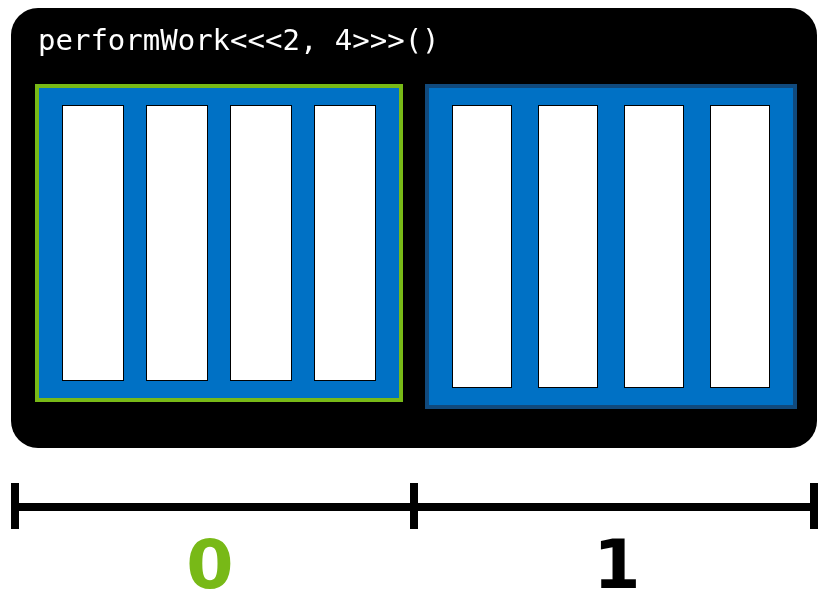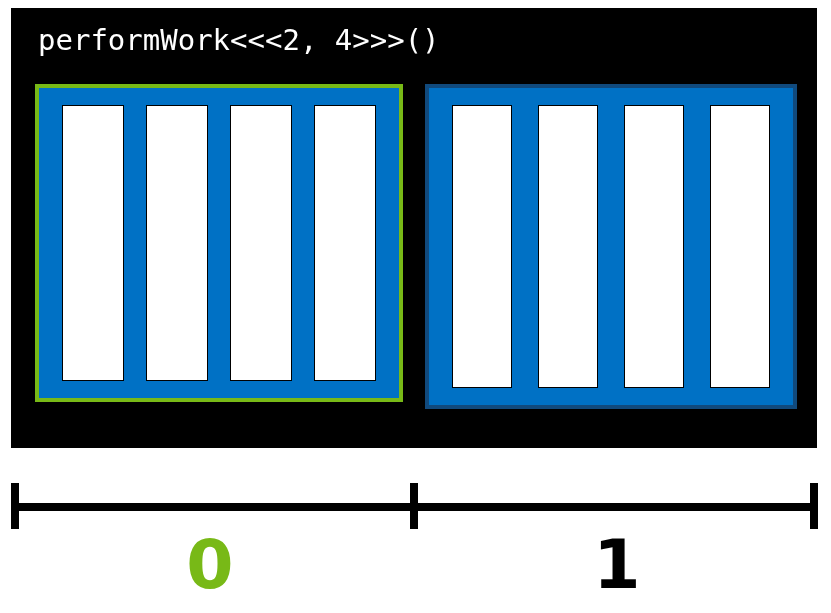--- a/index.html
+++ b/index.html
@@ -16,20 +16,21 @@
   }
 
   
   #grid-panel {
     position: absolute;
     left: 11px;
     top: 8px;
     width: 806px;
     height: 440px;
     background: #000000;
+    border-radius: 27px;
   }
 
   #kernel-launch-label {
     position: absolute;
     left: 27px;
     top: 18px;
     color: #ffffff;
     font-family: "DejaVu Sans Mono", monospace;
     font-size: 29px;
     letter-spacing: 0px;

